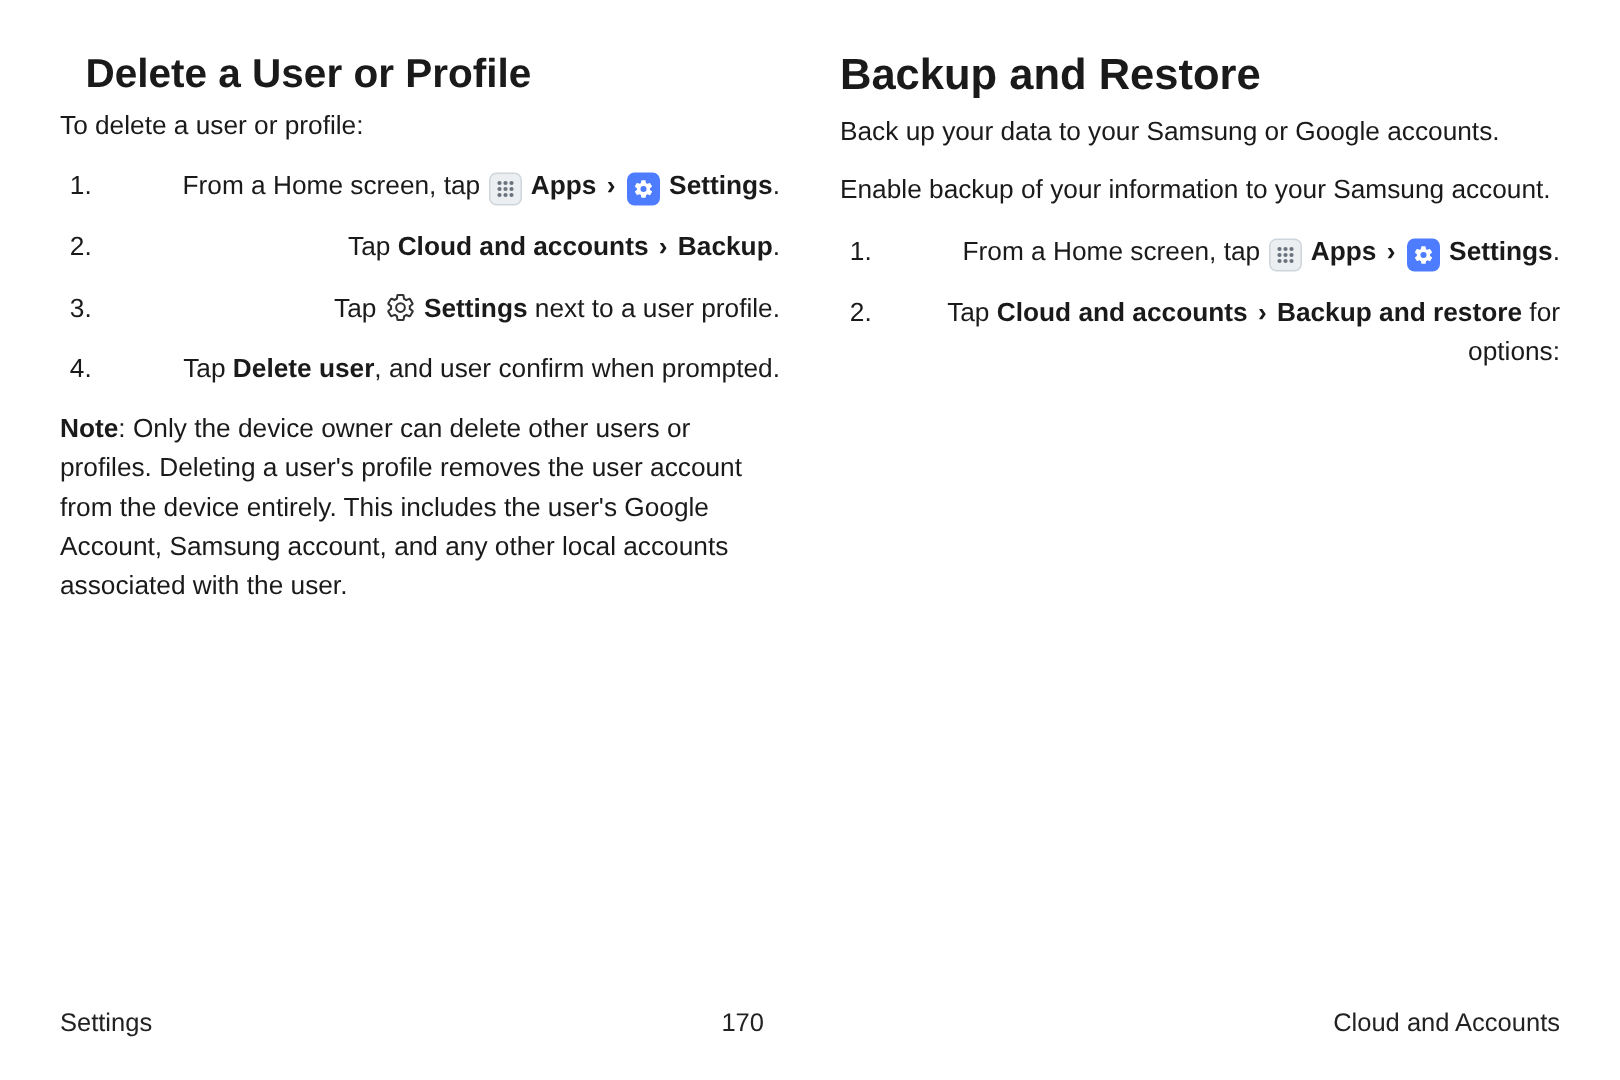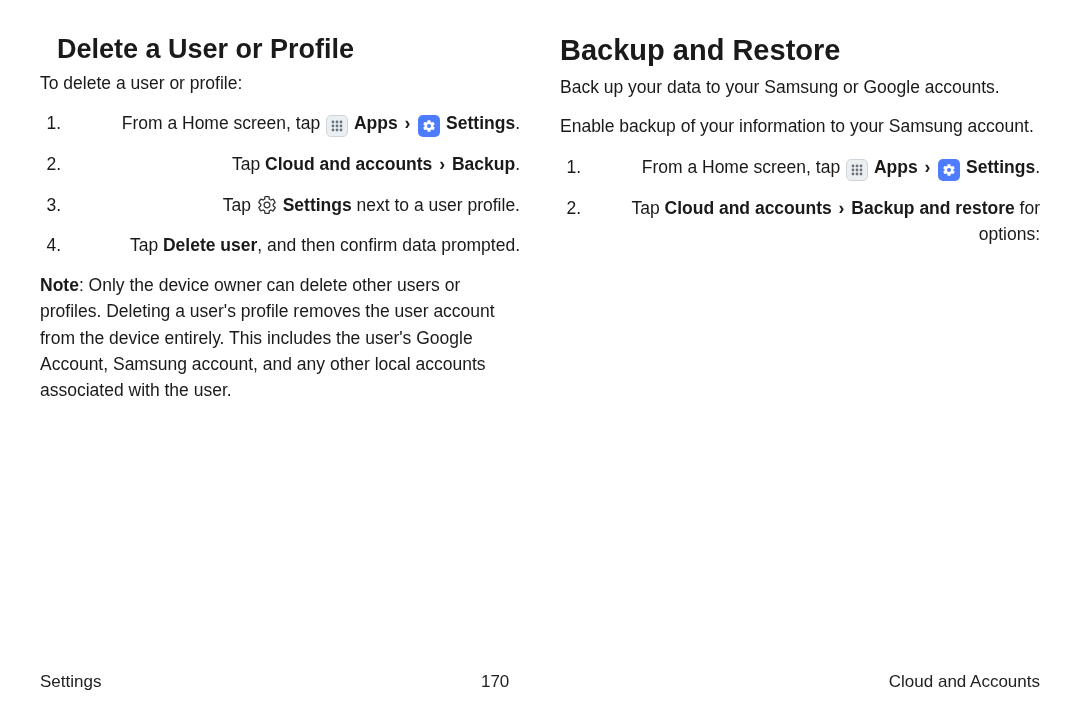--- a/index.html
+++ b/index.html
@@ -148,21 +148,21 @@
         <span>Tap </span>
         <span class="icon icon-settings-outline">
           <svg width="20" height="20" viewBox="0 0 24 24">
               <path fill="none" stroke="#333" stroke-width="1.6" d="M19.4 13a7.5 7.5 0 0 0 .1-1 7.5 7.5 0 0 0-.1-1l2.1-1.6a.5.5 0 0 0 .1-.7l-2-3.4a.5.5 0 0 0-.6-.2l-2.5 1a7.3 7.3 0 0 0-1.7-1l-.4-2.6A.5.5 0 0 0 14 2h-4a.5.5 0 0 0-.5.4L9.1 5a7.3 7.3 0 0 0-1.7 1l-2.5-1a.5.5 0 0 0-.6.2l-2 3.4a.5.5 0 0 0 .1.7L4.5 11a7.5 7.5 0 0 0-.1 1 7.5 7.5 0 0 0 .1 1l-2.1 1.6a.5.5 0 0 0-.1.7l2 3.4a.5.5 0 0 0 .6.2l2.5-1a7.3 7.3 0 0 0 1.7 1l.4 2.6A.5.5 0 0 0 10 22h4a.5.5 0 0 0 .5-.4l.4-2.6a7.3 7.3 0 0 0 1.7-1l2.5 1a.5.5 0 0 0 .6-.2l2-3.4a.5.5 0 0 0-.1-.7ZM12 15.5A3.5 3.5 0 1 1 15.5 12 3.5 3.5 0 0 1 12 15.5Z"></path>
             </svg>
         </span>
         <span class="bold">Settings</span><span> next to a user profile.</span>
       </li>
 
       <li>
-        <span>Tap </span><span class="bold">Delete user</span><span>, and then confirm data prompted.</span>
+        <span>Tap </span><span class="bold">Delete user</span><span>, and user confirm when prompted.</span>
       </li>
     </ol>
 
     <p class="note">
       <span class="bold">Note</span><span>: Only the device owner can delete other users or profiles. Deleting a user's profile removes the user account from the device entirely. This includes the user's Google Account, Samsung account, and any other local accounts associated with the user.</span>
     </p>
   </div>
 
   <div class="col">
     <h1 class="big-title">Backup and Restore</h1>

